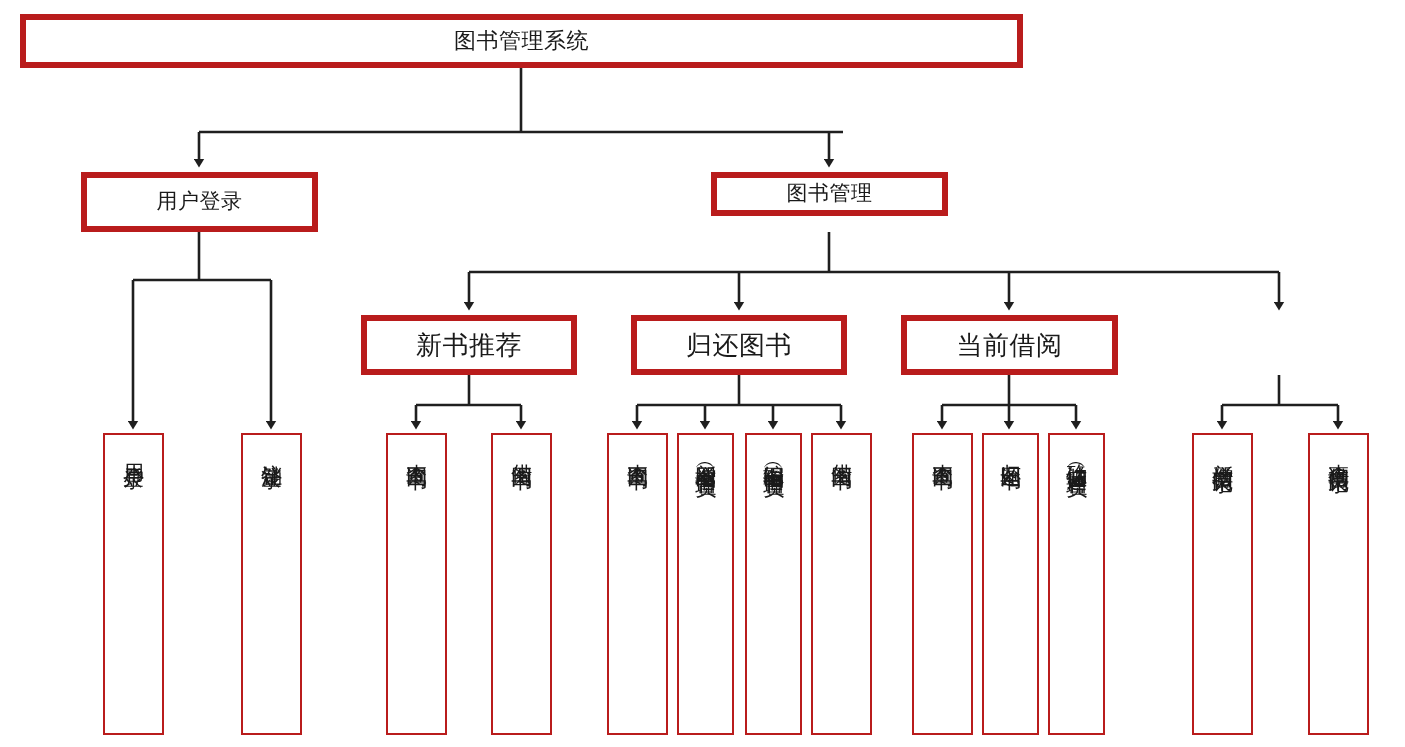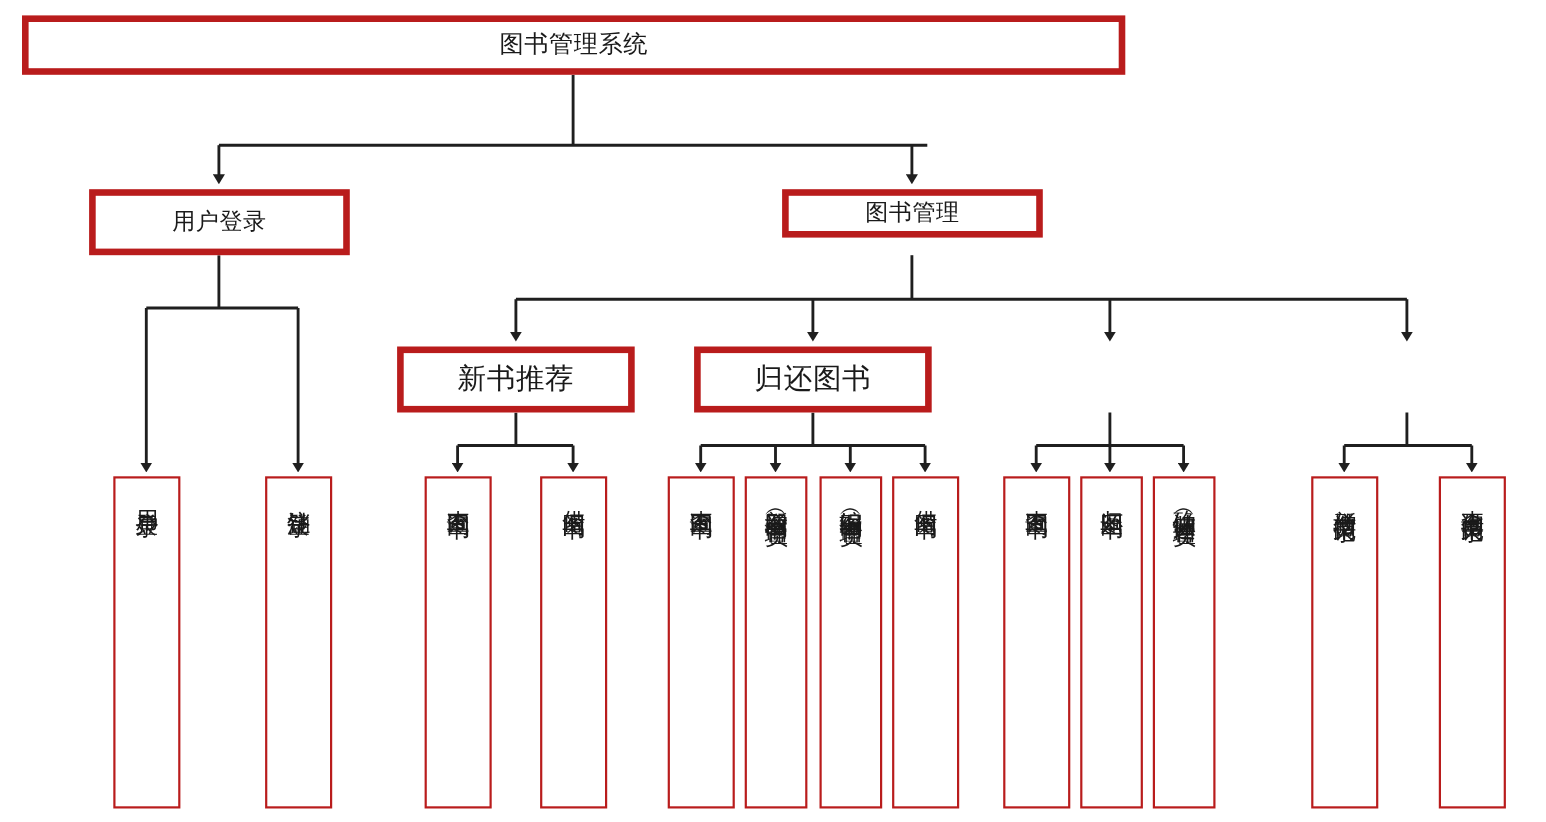--- a/index.html
+++ b/index.html
@@ -137,20 +137,23 @@
   <div class="node l1" style="left:711px; top:172px; width:237px; height:44px;">
     <span class="node-label">图书管理</span>
   </div>
 
   <div class="node l2" style="left:361px; top:315px; width:216px; height:60px;">
     <span class="node-label">新书推荐</span>
   </div>
   <div class="node l2" style="left:631px; top:315px; width:216px; height:60px;">
     <span class="node-label">归还图书</span>
   </div>
+  <div class="node l2" style="left:901px; top:315px; width:217px; height:60px;">
+    <span class="node-label">当前借阅</span>
+  </div>
 
   <div class="node leaf" style="left:103px; top:433px; width:61px; height:302px;">
     <span class="node-label">用户登录</span>
   </div>
   <div class="node leaf" style="left:241px; top:433px; width:61px; height:302px;">
     <span class="node-label">注销登录</span>
   </div>
 
   <div class="node leaf" style="left:386px; top:433px; width:61px; height:302px;">
     <span class="node-label">查询图书</span>

